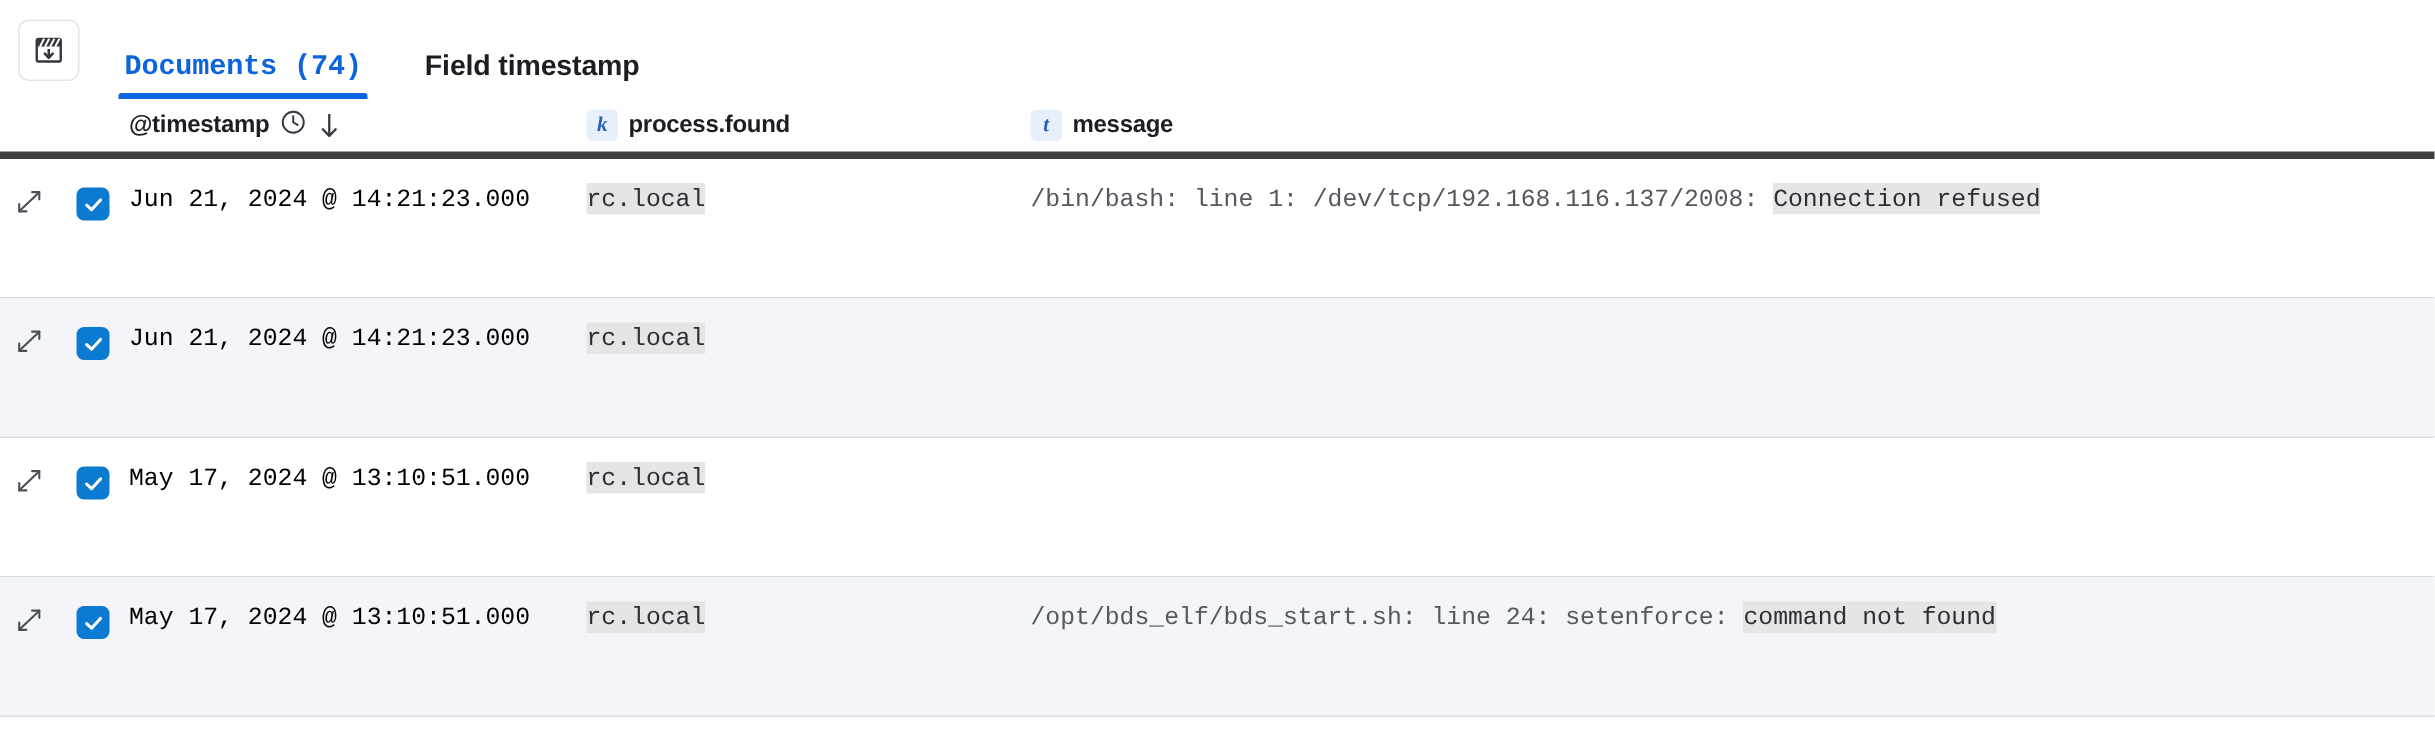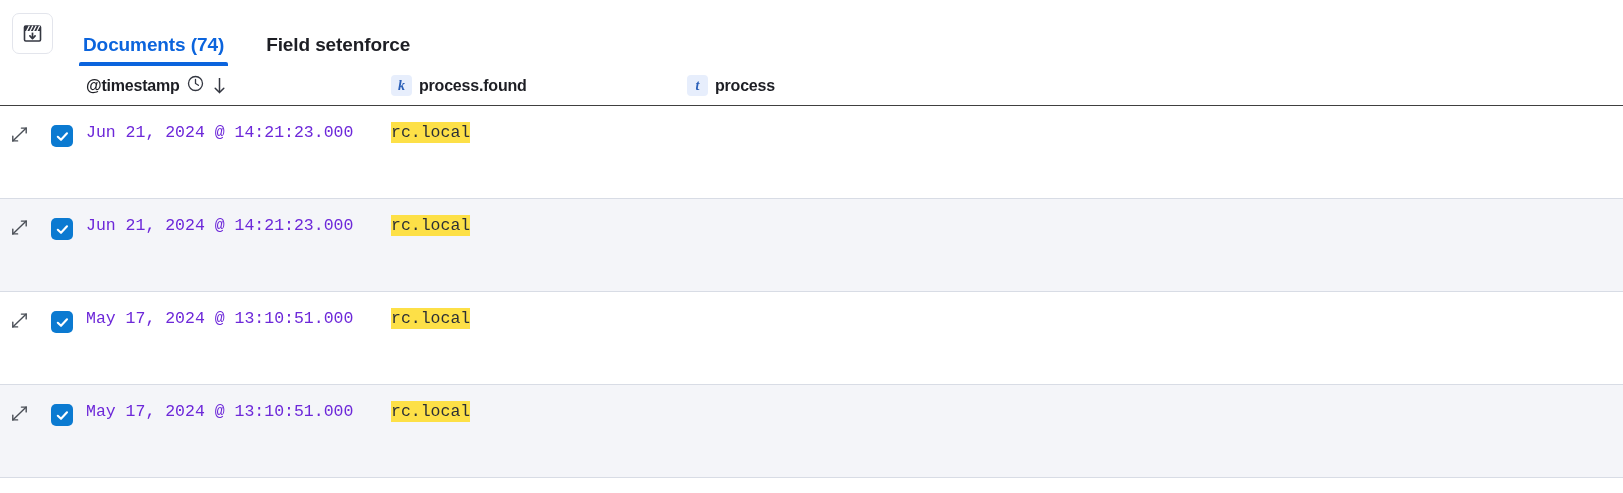--- a/index.html
+++ b/index.html
@@ -53,20 +53,21 @@
     padding: 0 4px 12px 4px;
     margin-right: 34px;
     cursor: pointer;
     white-space: nowrap;
     position: relative;
     color: #1d1e24;
     line-height: 1;
   }
   .tab.active {
     color: #0b64dd;
+    font-family: Liberation Mono, monospace;
   }
   .tab.active::after {
     content: "";
     position: absolute;
     left: 0;
     right: 0;
     bottom: 0;
     height: 4px;
     background: #0b64dd;
     border-radius: 2px 2px 0 0;
@@ -74,21 +75,21 @@
 
   
   .grid {
     position: relative;
     width: 1623px;
   }
   .grid-header {
     display: flex;
     align-items: center;
     height: 40px;
-    border-bottom: 1px solid #404040;
+    border-bottom: 5px solid #404040;
     box-sizing: border-box;
   }
   .col-control {
     width: 38px;
     flex: 0 0 38px;
   }
   .col-check {
     width: 48px;
     flex: 0 0 48px;
   }
@@ -178,26 +179,26 @@
     width: 22px;
     height: 22px;
     border-radius: 5px;
     background: #0b7ad1;
     display: flex;
     align-items: center;
     justify-content: center;
     cursor: pointer;
     flex: 0 0 auto;
   }
-  .cell-timestamp { color: #6d28d9; }
+  .cell-timestamp { color: #000000; }
   .cell-process { }
   .cell-message { overflow: hidden; }
 
   mark.hl {
-    background: #fde047;
+    background: #e5e5e5;
     color: #2b2f36;
     padding: 1px 0;
     border-radius: 0;
   }
 </style>
 </head>
 <body>
 
 <div class="toolbar">
 
@@ -213,21 +214,21 @@
           <line x1="14.8" y1="8.2" x2="17.6" y2="2.8"></line>
         </g>
         <line x1="10.5" y1="9.6" x2="10.5" y2="15.2" stroke="#343741" stroke-width="1.7"></line>
         <path d="M7.9 12.8 L10.5 15.6 L13.1 12.8" fill="none" stroke="#343741" stroke-width="1.7" stroke-linecap="round" stroke-linejoin="round"></path>
       </svg>
     </span>
   </button>
 
   <div class="tabs">
     <div class="tab active">Documents (74)</div>
-    <div class="tab">Field setenforce</div>
+    <div class="tab">Field timestamp</div>
   </div>
 </div>
 
 <div class="grid">
 
   <div class="grid-header">
     <div class="col-control"></div>
     <div class="col-check"></div>
 
     <div class="col-timestamp header-cell">
@@ -246,21 +247,21 @@
       </span>
     </div>
 
     <div class="col-process header-cell">
       <span class="type-badge">k</span>
       <span class="hdr-label">process.found</span>
     </div>
 
     <div class="col-message header-cell">
       <span class="type-badge">t</span>
-      <span class="hdr-label">process</span>
+      <span class="hdr-label">message</span>
     </div>
   </div>
 
   <div id="rows-container">
       <div class="grid-row">
         <div class="col-control cell cell-control">
           <span class="expand-btn"><svg width="19" height="19" viewBox="0 0 19 19">
               <path d="M11.4 3.1 H16.2 V7.9" fill="none" stroke="#4a4f57" stroke-width="1.4" stroke-linecap="round" stroke-linejoin="round"></path>
               <path d="M7.6 15.9 H2.8 V11.1" fill="none" stroke="#4a4f57" stroke-width="1.4" stroke-linecap="round" stroke-linejoin="round"></path>
               <line x1="16.2" y1="3.1" x2="2.8" y2="15.9" stroke="#4a4f57" stroke-width="1.4" stroke-linecap="round"></line>
@@ -268,20 +269,21 @@
         </div>
         <div class="col-check cell cell-check">
           <span class="checkbox">
             <svg width="15" height="15" viewBox="0 0 15 15">
               <path d="M2.8 7.8 L6.0 10.8 L12.0 4.3" fill="none" stroke="#ffffff" stroke-width="2.1" stroke-linecap="round" stroke-linejoin="round"></path>
             </svg>
           </span>
         </div>
         <div class="col-timestamp cell cell-timestamp">Jun 21, 2024 @ 14:21:23.000</div>
         <div class="col-process cell cell-process"><mark class="hl">rc.local</mark></div>
+        <div class="col-message cell cell-message"><span>/bin/bash: line 1: /dev/tcp/192.168.116.137/2008: </span><mark class="hl">Connection refused</mark></div>
       </div>
       <div class="grid-row striped">
         <div class="col-control cell cell-control">
           <span class="expand-btn"><svg width="19" height="19" viewBox="0 0 19 19">
               <path d="M11.4 3.1 H16.2 V7.9" fill="none" stroke="#4a4f57" stroke-width="1.4" stroke-linecap="round" stroke-linejoin="round"></path>
               <path d="M7.6 15.9 H2.8 V11.1" fill="none" stroke="#4a4f57" stroke-width="1.4" stroke-linecap="round" stroke-linejoin="round"></path>
               <line x1="16.2" y1="3.1" x2="2.8" y2="15.9" stroke="#4a4f57" stroke-width="1.4" stroke-linecap="round"></line>
             </svg></span>
         </div>
         <div class="col-check cell cell-check">
@@ -322,15 +324,16 @@
         </div>
         <div class="col-check cell cell-check">
           <span class="checkbox">
             <svg width="15" height="15" viewBox="0 0 15 15">
               <path d="M2.8 7.8 L6.0 10.8 L12.0 4.3" fill="none" stroke="#ffffff" stroke-width="2.1" stroke-linecap="round" stroke-linejoin="round"></path>
             </svg>
           </span>
         </div>
         <div class="col-timestamp cell cell-timestamp">May 17, 2024 @ 13:10:51.000</div>
         <div class="col-process cell cell-process"><mark class="hl">rc.local</mark></div>
+        <div class="col-message cell cell-message"><span>/opt/bds_elf/bds_start.sh: line 24: setenforce: </span><mark class="hl">command not found</mark></div>
       </div>
     </div>
 </div>
 
 </body></html>

